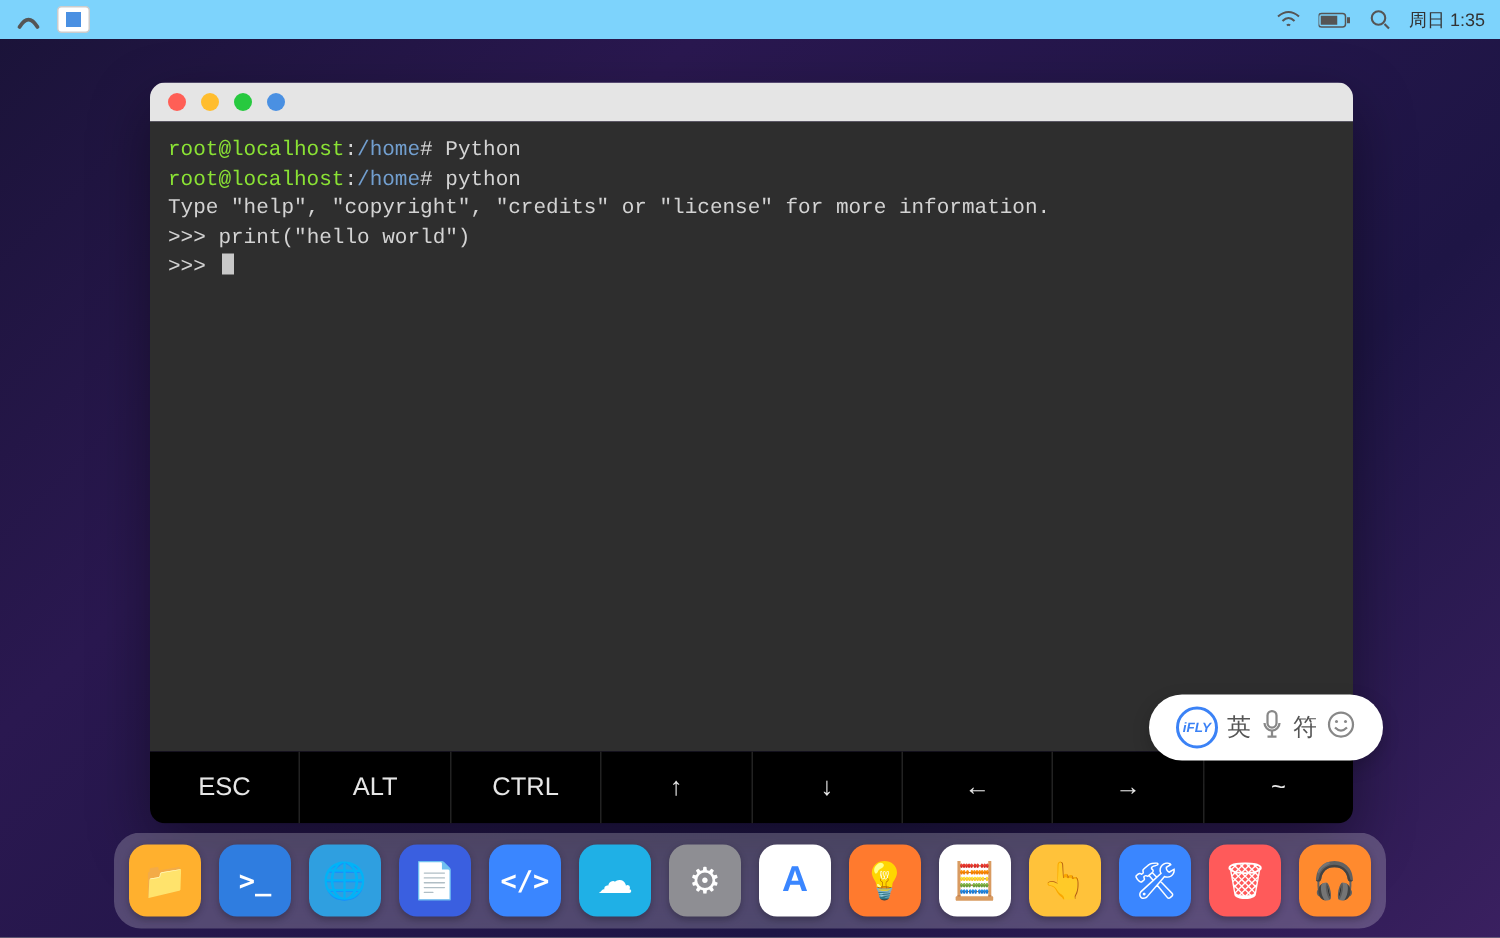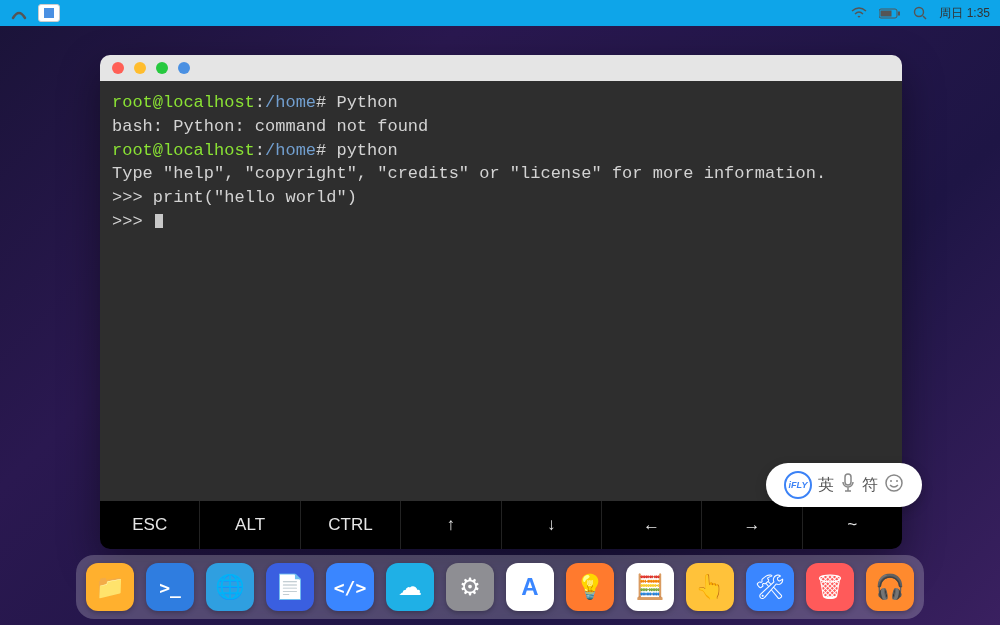--- a/index.html
+++ b/index.html
@@ -5,21 +5,21 @@
 * { margin: 0; padding: 0; box-sizing: border-box; }
 body {
   width: 1000px; height: 625px;
   background: linear-gradient(135deg, #1a1338 0%, #2a1850 30%, #1e1545 70%, #3a2060 100%);
   font-family: -apple-system, "Helvetica Neue", Arial, sans-serif;
   overflow: hidden; position: relative;
 }
 
 .statusbar {
   position: absolute; top: 0; left: 0; right: 0; height: 26px;
-  background: #0ea5e9; display: flex; align-items: center;
+  background: #7dd3fc; display: flex; align-items: center;
   padding: 0 10px; font-size: 12px; color: #333;
 }
 .statusbar .left { display: flex; gap: 10px; align-items: center; }
 .statusbar .right { margin-left: auto; display: flex; gap: 12px; align-items: center; }
 .sb-icon { display: inline-flex; align-items: center; justify-content: center; }
 .tab-pill { width: 22px; height: 18px; background: #fff; border-radius: 3px; border: 1px solid #ccc; display:flex; align-items:center; justify-content:center;}
 .tab-pill .sq { width:10px; height:10px; background:#4a90e2; }
 
 .term-window {
   position: absolute; left: 100px; top: 55px; width: 802px;
@@ -27,21 +27,21 @@
   box-shadow: 0 15px 40px rgba(0,0,0,.4);
 }
 .term-titlebar {
   height: 26px; background: #e5e5e5; display: flex; align-items: center; padding: 0 12px; gap: 10px;
 }
 .traffic { width: 12px; height: 12px; border-radius: 50%; }
 .tr-red { background: #ff5f56; } .tr-yel { background: #ffbd2e; }
 .tr-grn { background: #27c93f; } .tr-blu { background: #4a90e2; }
 .term-body {
   background: #2e2e2e; color: #c8c8c8;
-  font-family: "Courier New", monospace; font-size: 17px; line-height: 1.4;
+  font-family: "Courier New", monospace; font-size: 14px; line-height: 1.4;
   padding: 10px 12px; height: 420px; overflow: hidden;
 }
 .t-green { color: #8ae234; } .t-blue { color: #729fcf; } .t-white { color: #d3d3d3; }
 .cursor { display: inline-block; width: 8px; height: 14px; background: #c8c8c8; vertical-align: -2px; margin-left:2px;}
 
 .kb-row {
   background: #000; height: 48px;
   display: flex; align-items: stretch;
 }
 .kb-key {
@@ -117,21 +117,20 @@
   <div class="term-titlebar">
     <span class="traffic tr-red"></span>
     <span class="traffic tr-yel"></span>
     <span class="traffic tr-grn"></span>
     <span class="traffic tr-blu"></span>
   </div>
   <div class="term-body">
     <div>
       <span class="t-green">root@localhost</span><span class="t-white">:</span><span class="t-blue">/home</span><span class="t-white"># </span><span class="t-white">Python</span>
     </div>
-    <div class="t-white">bash: Python: command not found</div>
     <div>
       <span class="t-green">root@localhost</span><span class="t-white">:</span><span class="t-blue">/home</span><span class="t-white"># </span><span class="t-white">python</span>
     </div>
     <div class="t-white">Type "help", "copyright", "credits" or "license" for more information.</div>
     <div>
       <span class="t-white">&gt;&gt;&gt; </span><span class="t-white">print("hello world")</span>
     </div>
     <div>
       <span class="t-white">&gt;&gt;&gt; </span><span class="cursor"></span>
     </div>

